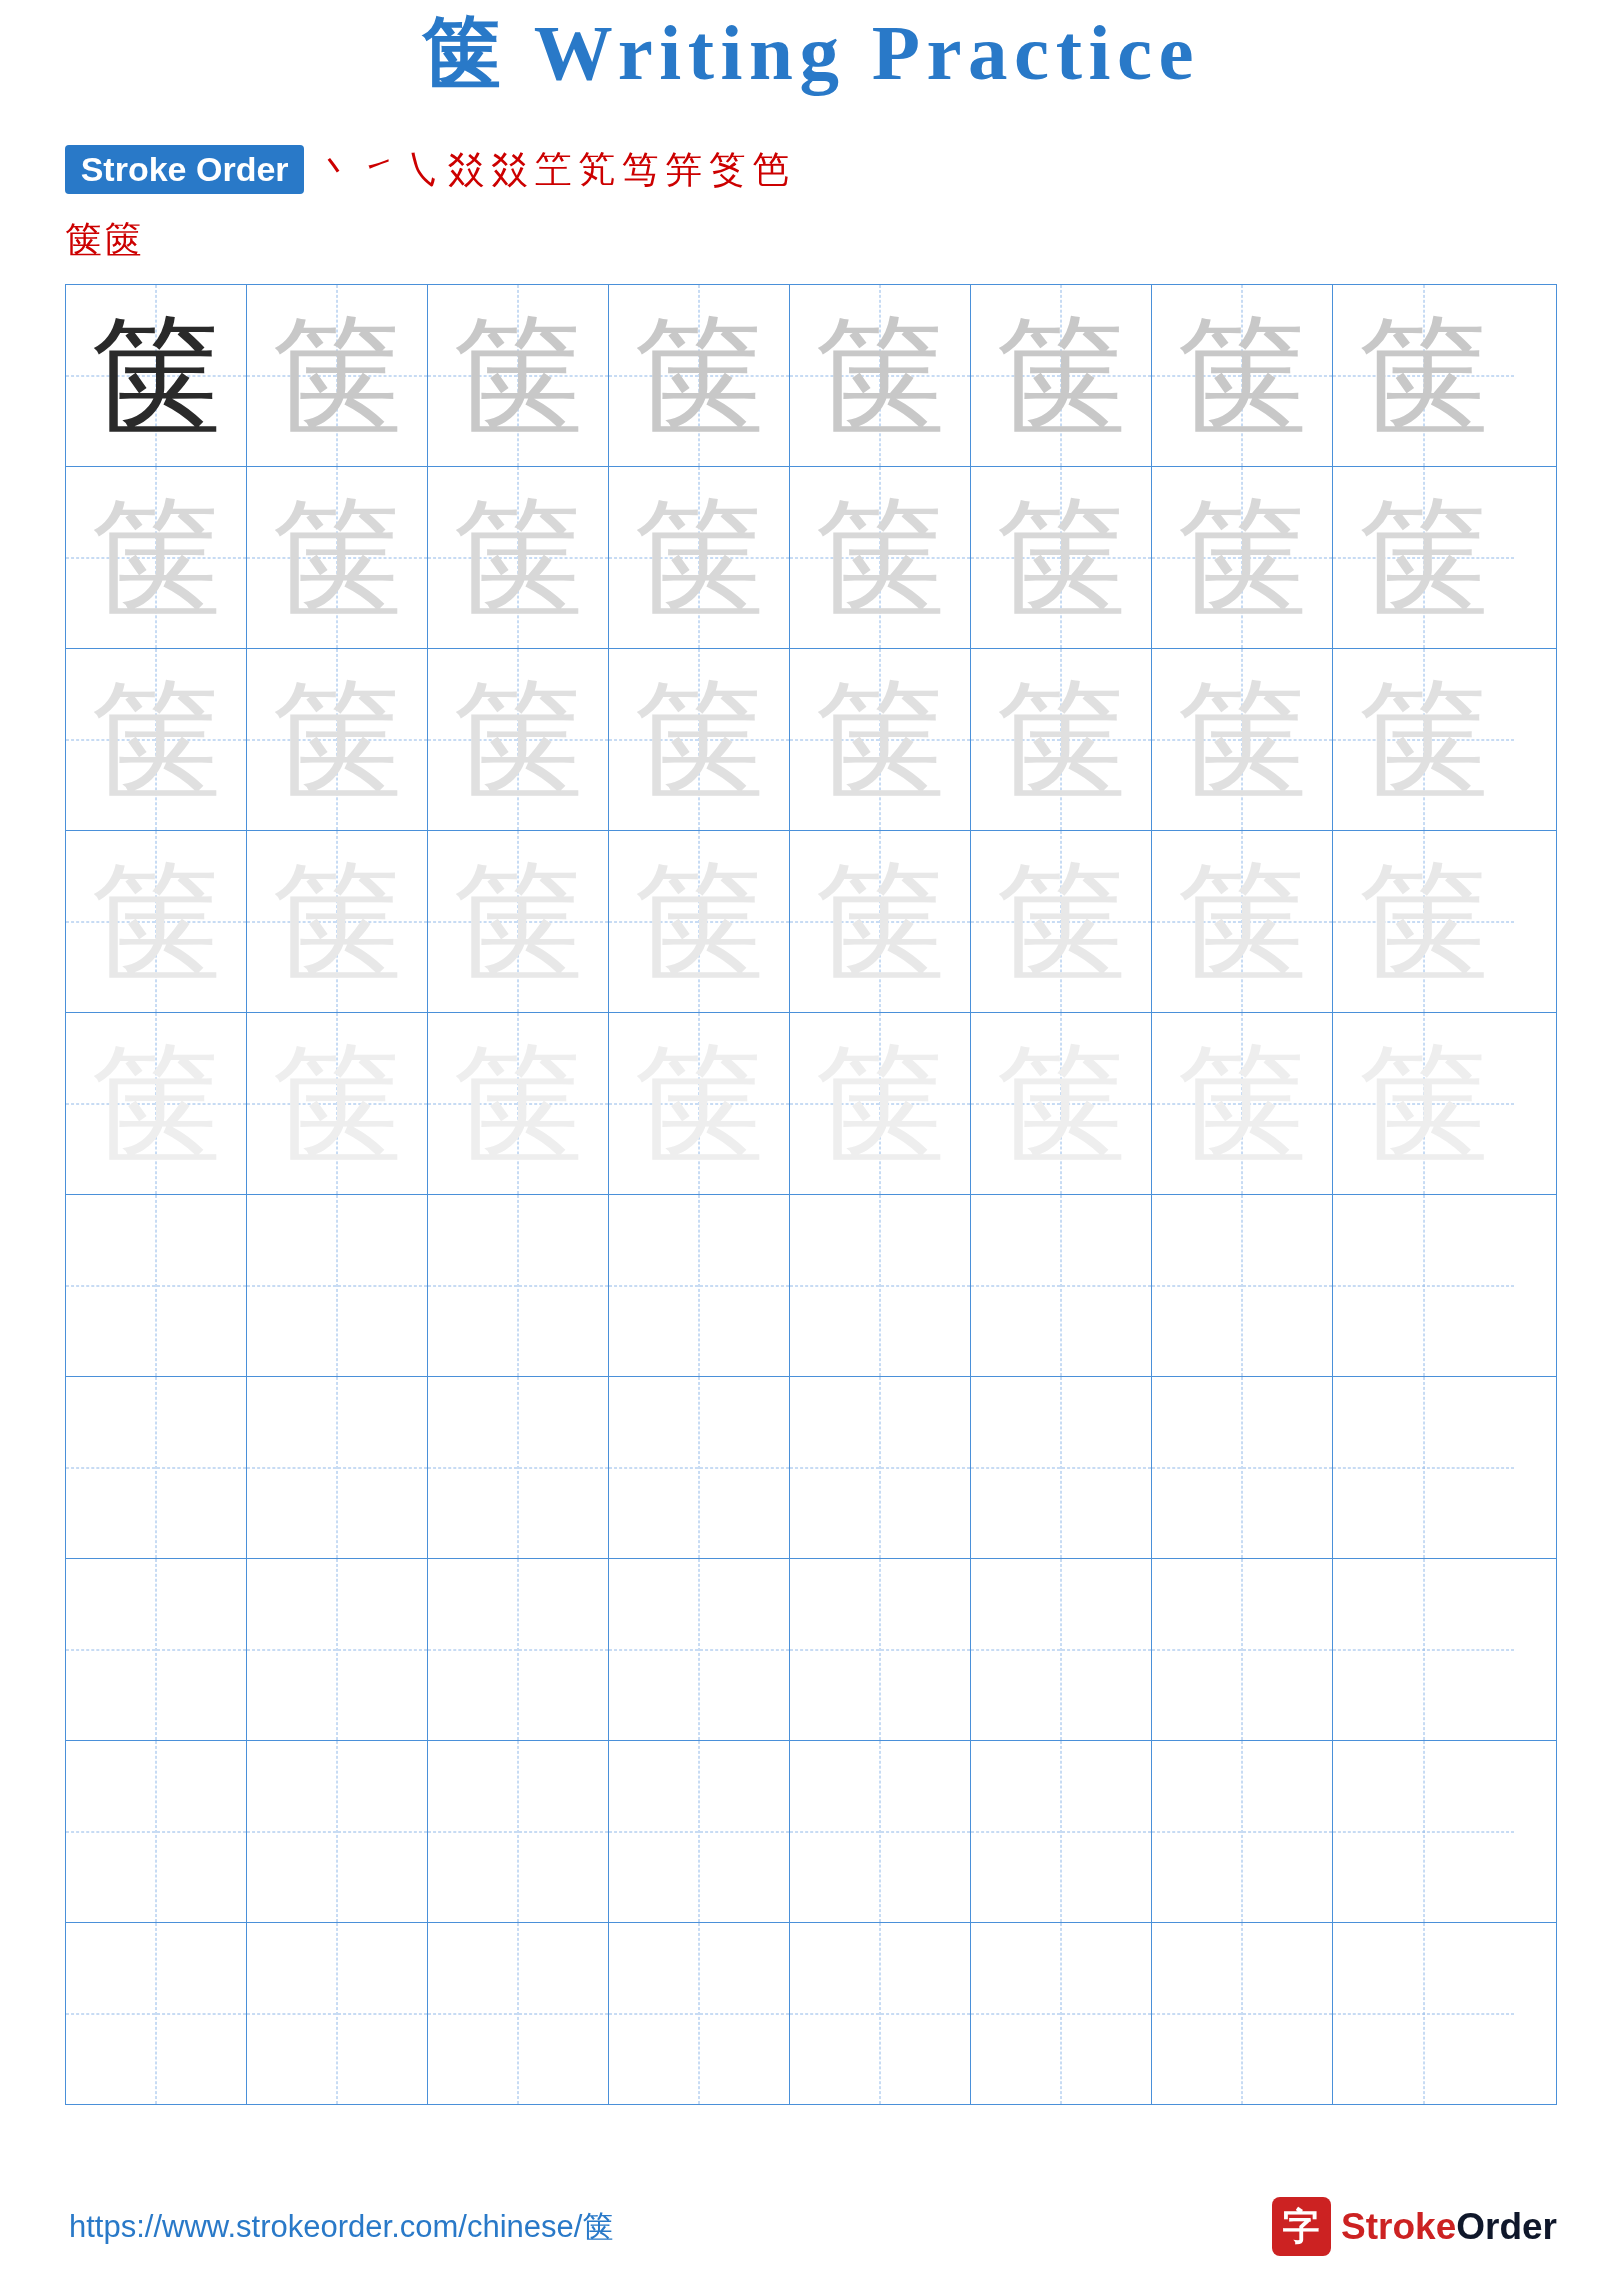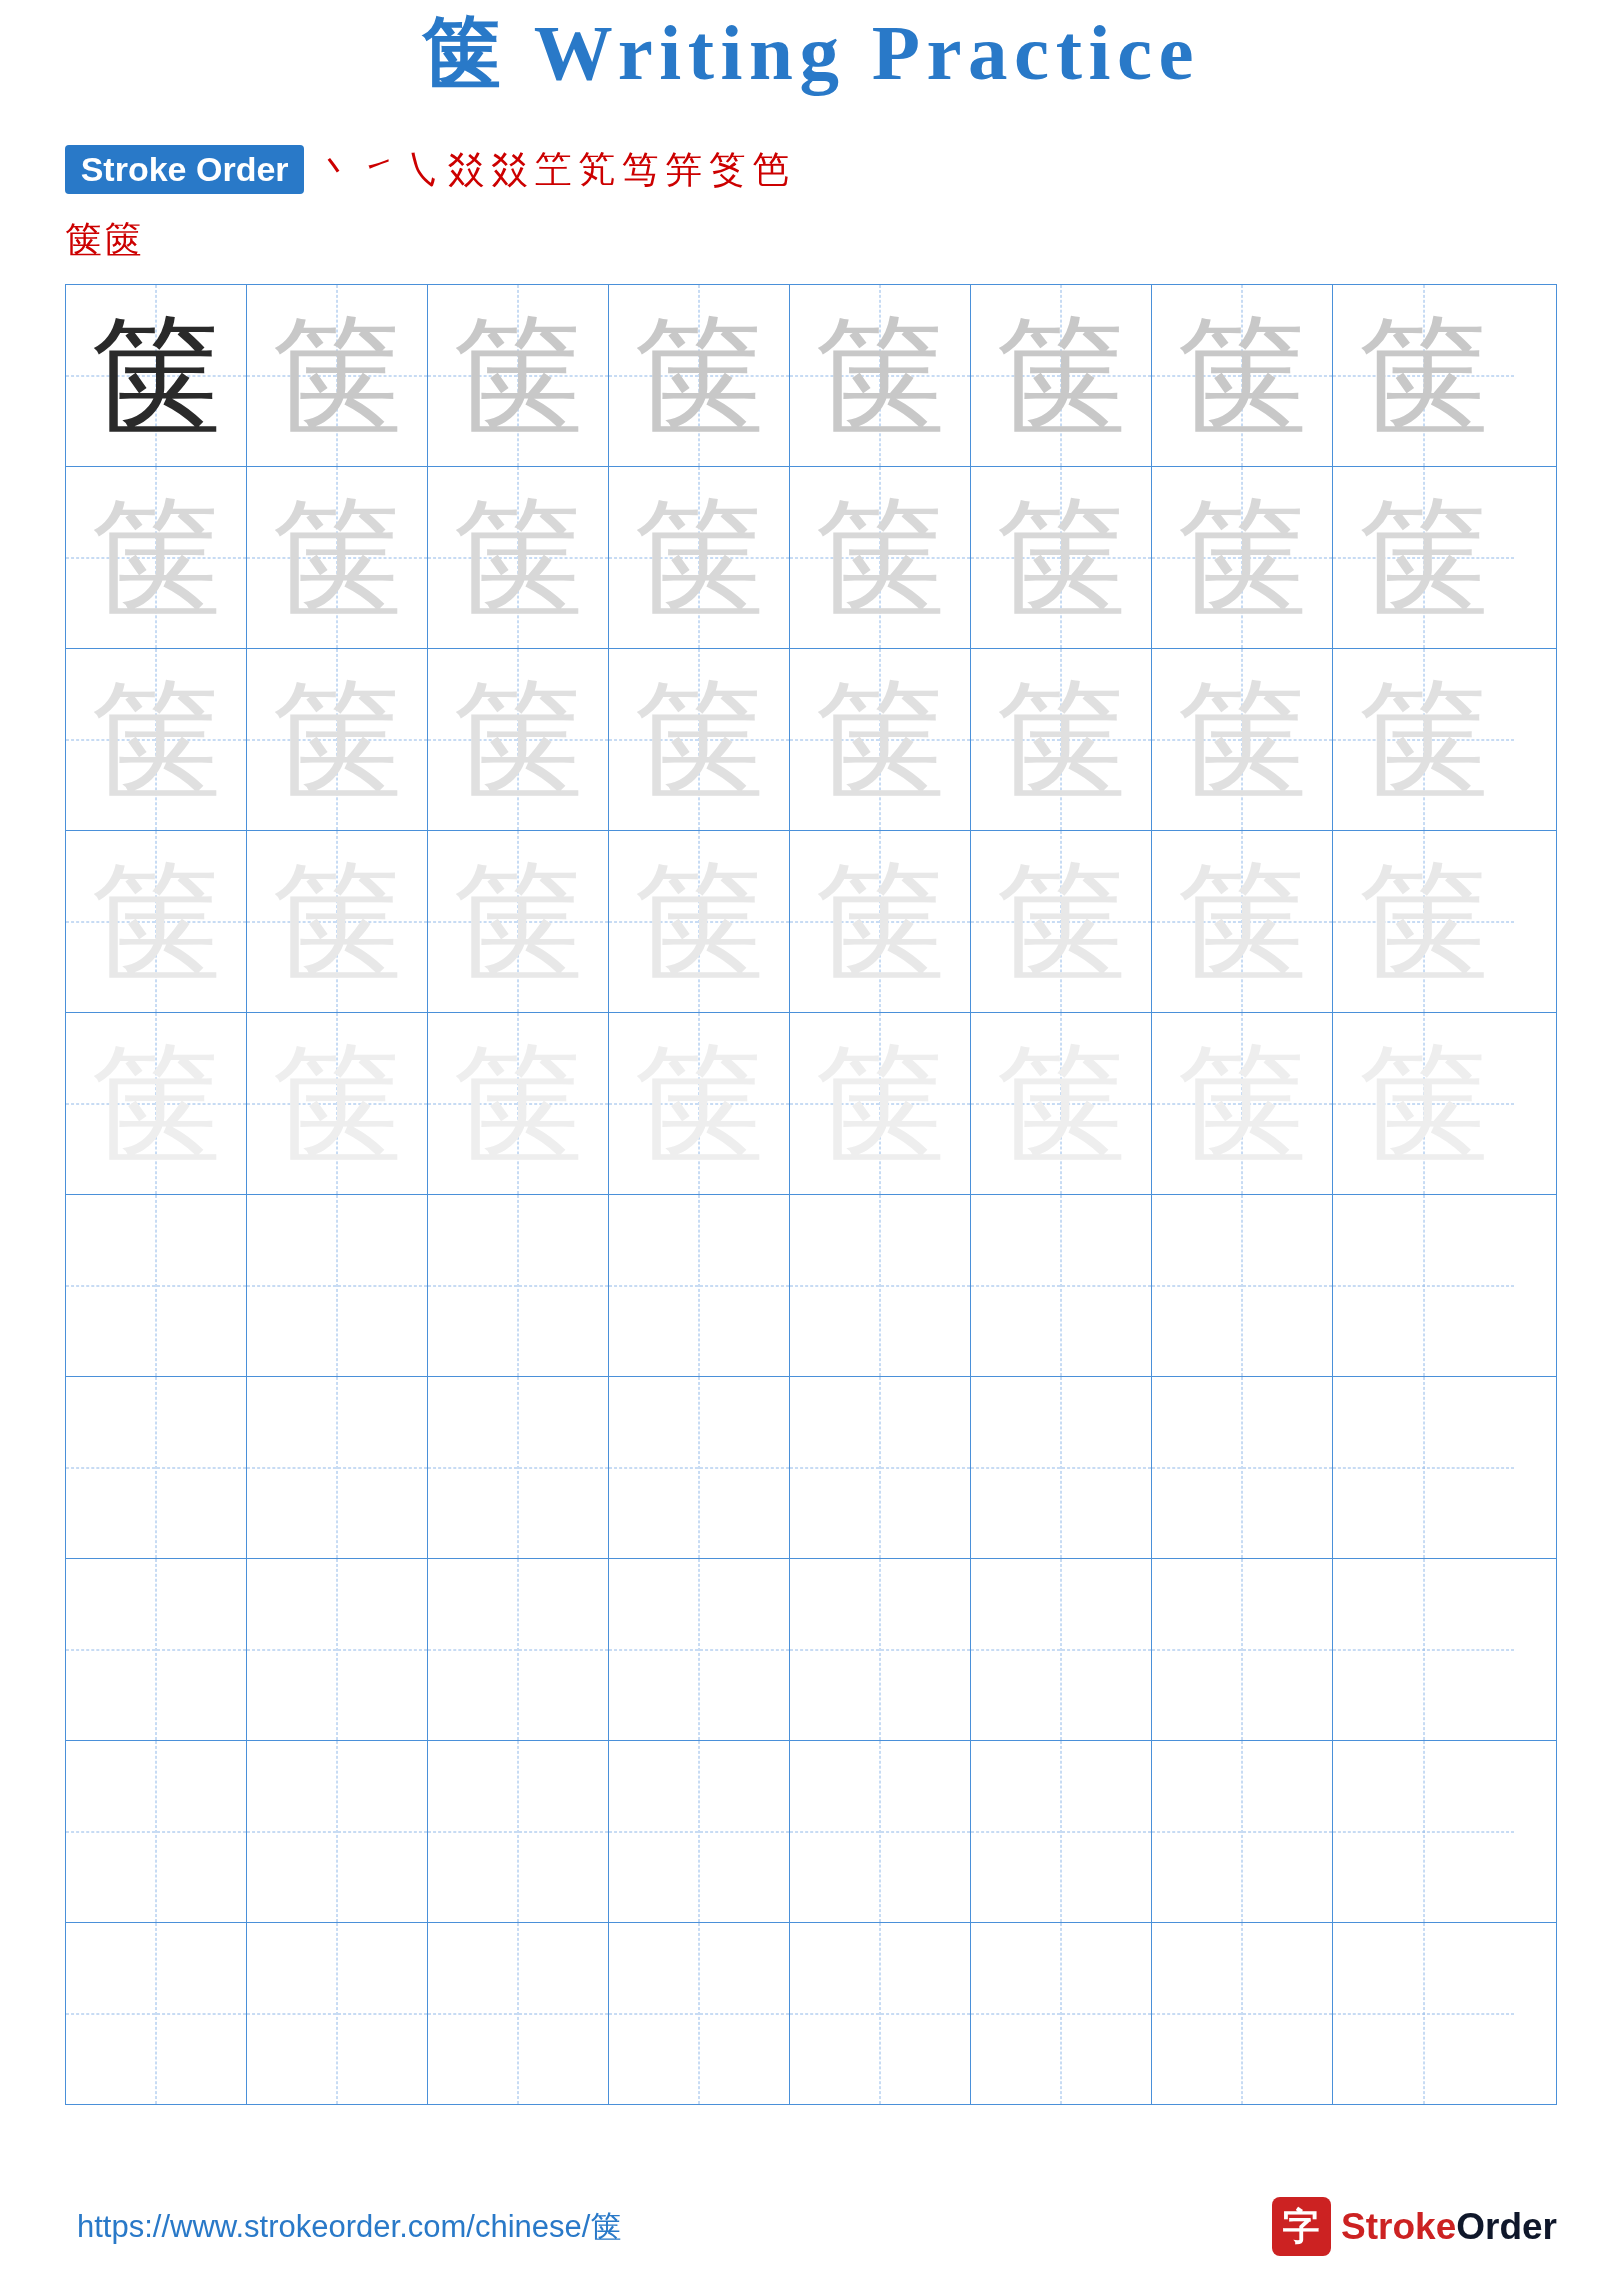--- a/index.html
+++ b/index.html
@@ -139,21 +139,21 @@
     }
 
     .cell-char.light4 {
       color: #e8e8e8;
     }
 
     
     .footer {
       position: absolute;
       bottom: 39px;
-      left: 12px;
+      left: 4px;
       right: 0;
       display: flex;
       align-items: center;
       justify-content: space-between;
       padding: 0 65px;
     }
 
     .footer-url {
       font-size: 31px;
       color: #2979c8;

